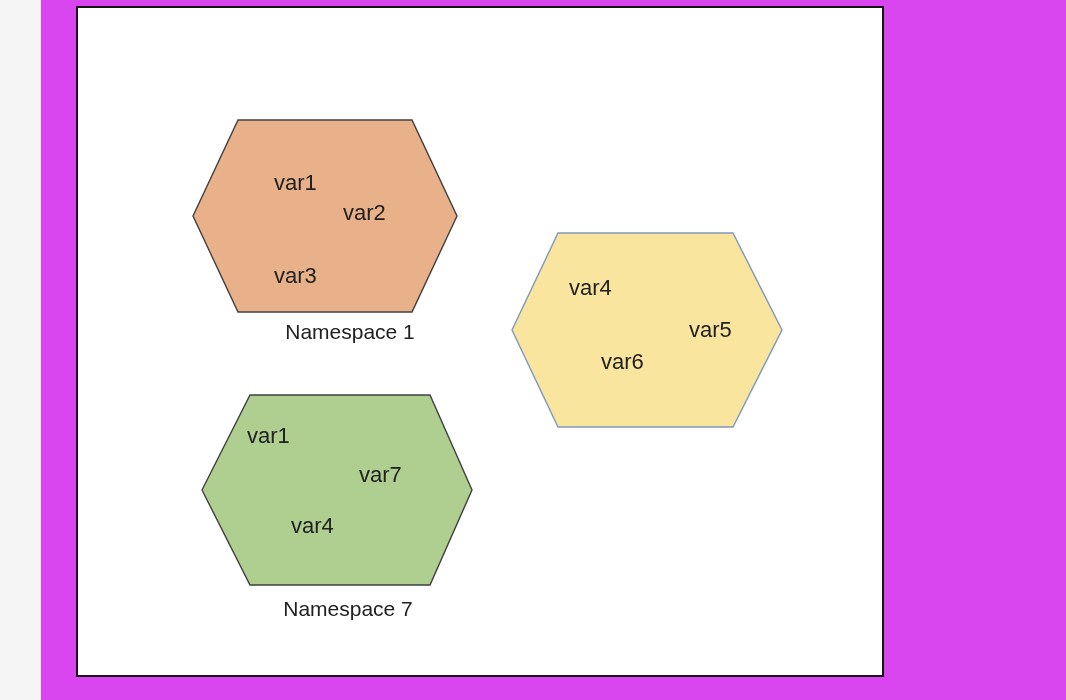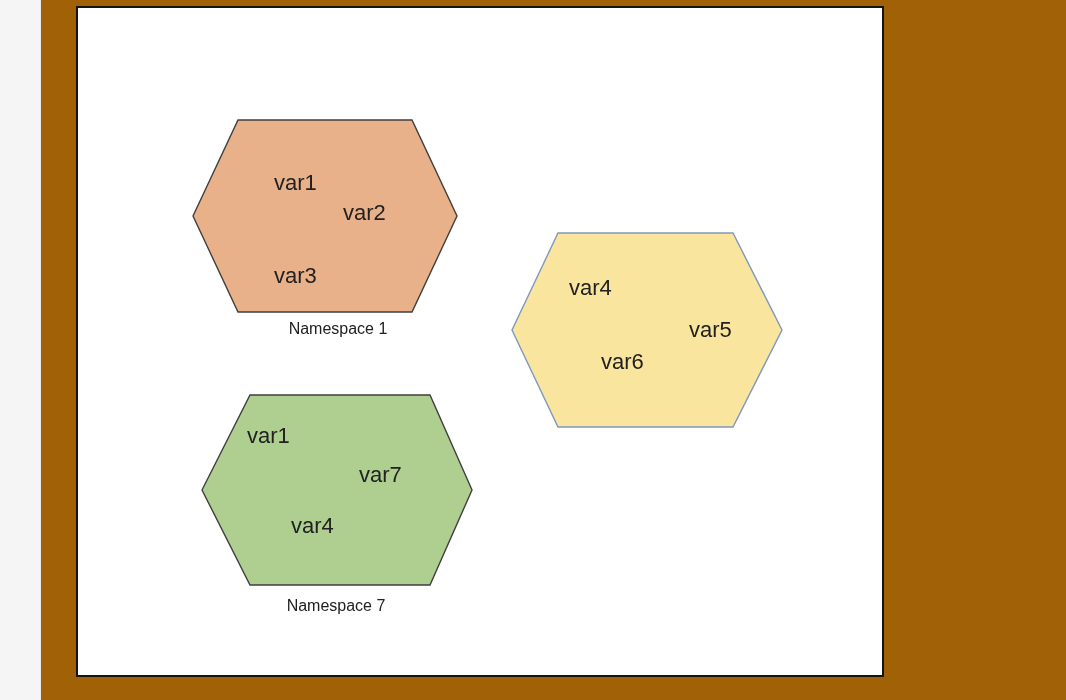--- a/index.html
+++ b/index.html
@@ -4,21 +4,21 @@
 <style>
   html, body {
     margin: 0;
     padding: 0;
     background: #ffffff;
   }
   .stage {
     position: relative;
     width: 1066px;
     height: 700px;
-    background: #a16207;
+    background: #d946ef;
     overflow: hidden;
     font-family: "Liberation Sans", sans-serif;
   }
   .left-gutter {
     position: absolute;
     left: 0;
     top: 0;
     width: 40px;
     height: 700px;
     background: #f5f5f5;
@@ -43,25 +43,26 @@
   }
   .var-label {
     position: absolute;
     font-size: 22px;
     line-height: 1;
     color: #212121;
     white-space: nowrap;
   }
   .ns-label {
     position: absolute;
-    font-size: 16px;
+    font-size: 21px;
     line-height: 1;
     color: #212121;
     white-space: nowrap;
     transform: translateX(-50%);
+    margin-left: 12px;
   }
 </style>
 </head>
 <body>
 
 <div class="stage">
 
   <div class="left-gutter"></div>
 
   <div class="frame"></div>

